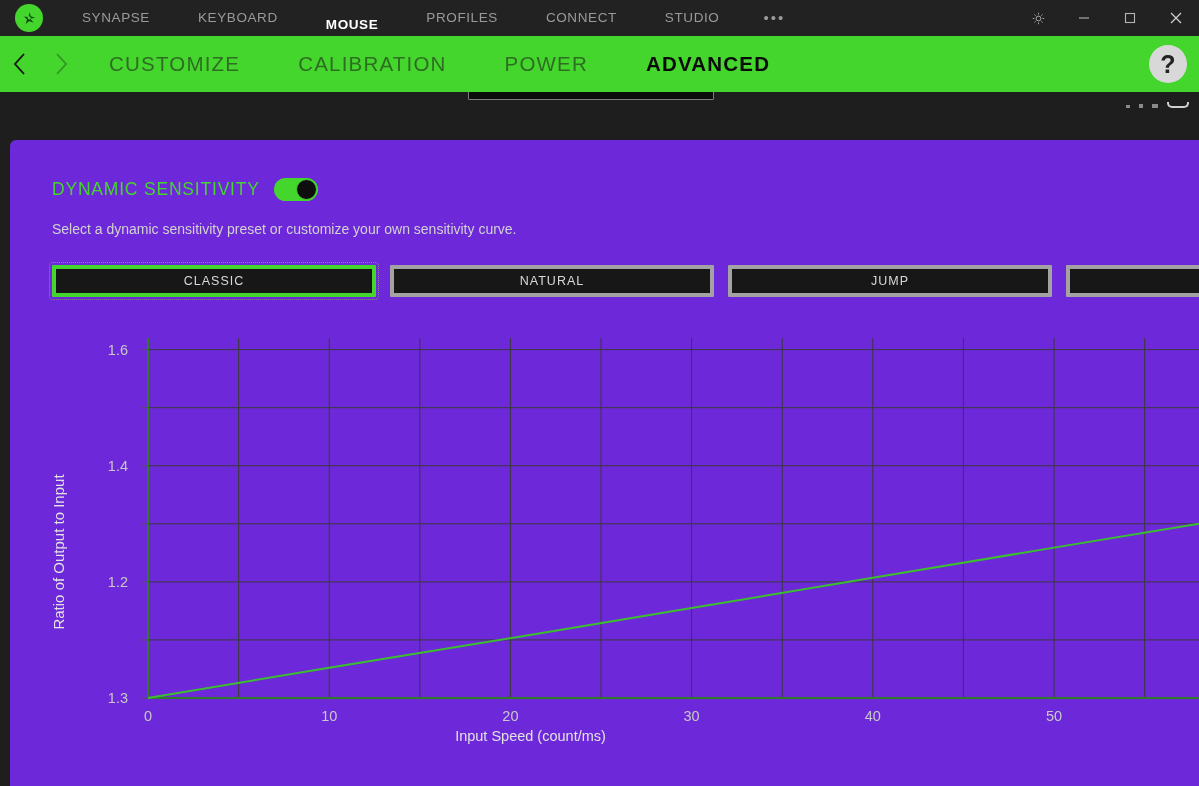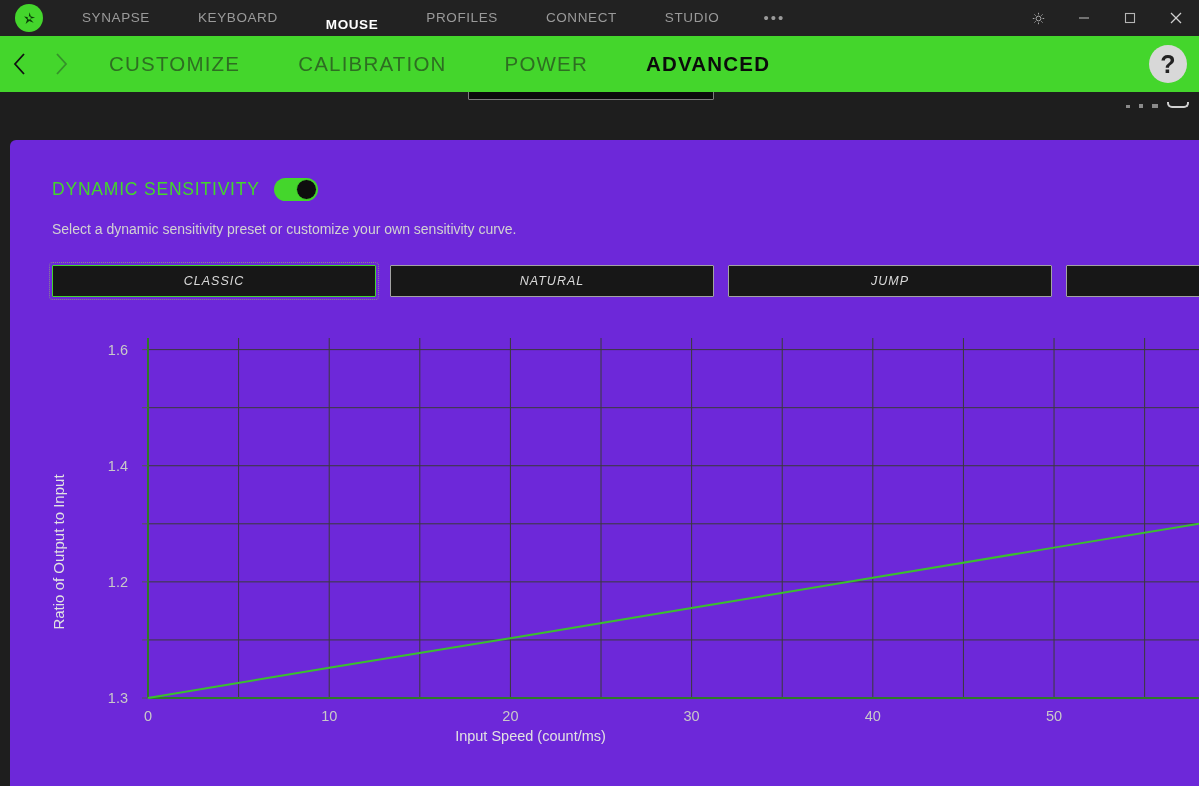--- a/index.html
+++ b/index.html
@@ -71,25 +71,24 @@
   #ds-title{ color:#44d62c; font-size:17.5px; letter-spacing:.8px; }
   #ds-toggle{ width:44px; height:23px; border-radius:12px; background:#44d62c;
     position:relative; cursor:pointer; }
   #ds-knob{ position:absolute; right:1px; top:1px; width:21px; height:21px;
     border-radius:50%; background:#0e0e0e; border:1.5px solid #44d62c; }
   #ds-desc{ position:absolute; left:42px; top:81px; color:#d2d2d2; font-size:14px; }
 
   
   #presets{ position:absolute; left:42px; top:125px; display:flex; gap:14px; }
   .preset{
-    width:324px; height:32px; border:1px solid #a3a3a3; background:#171717;
+    width:324px; height:32px; border:4px solid #a3a3a3; background:#171717;
     color:#d9d9d9; font-size:12.5px; letter-spacing:1px;
     display:flex; align-items:center; justify-content:center; cursor:pointer;
     border-radius:1px;
-    font-style:italic;
   }
   .preset.selected{ border-color:#44d62c; outline:1px dotted #8a8a8a; outline-offset:2px; }
 
   
   #chart-wrap{ position:absolute; left:0; top:180px; width:1189px; height:466px; }
   #ylabel{
     position:absolute; left:48px; top:232px;
     transform:rotate(-90deg) translate(-50%,-50%); transform-origin:0 0;
     color:#e2e2e2; font-size:15px; white-space:nowrap;
   }

